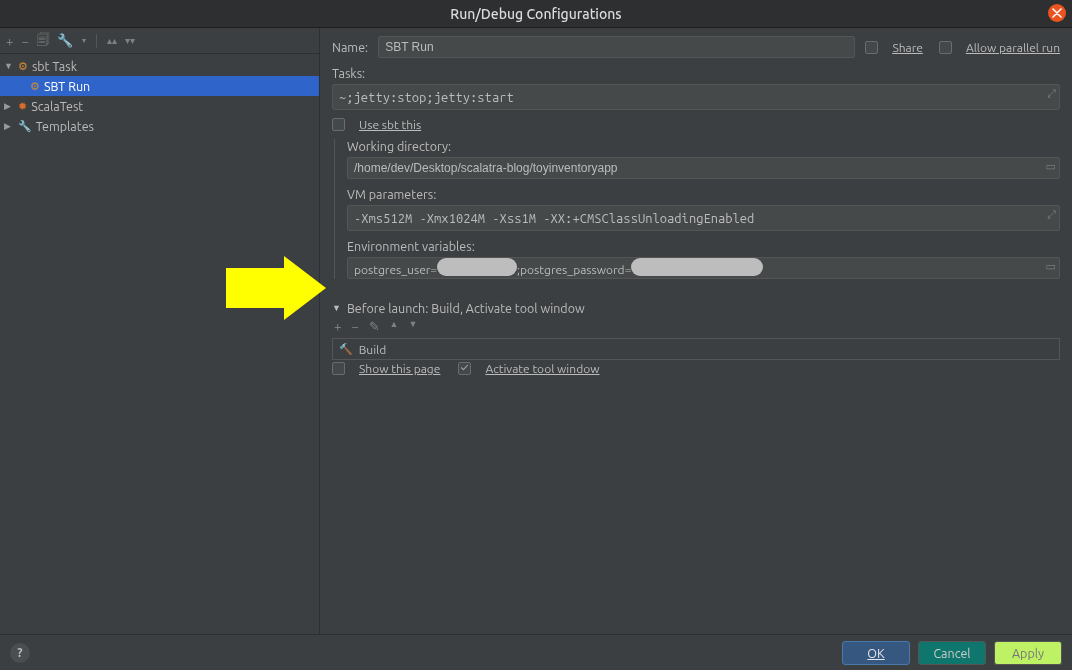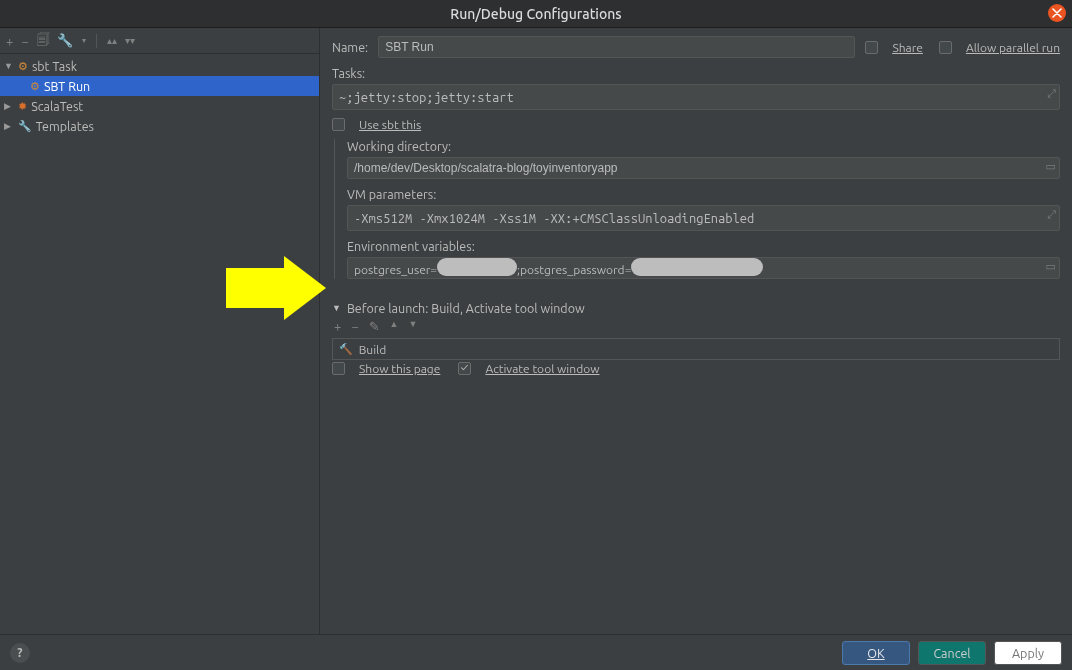--- a/index.html
+++ b/index.html
@@ -136,21 +136,21 @@
   }
   .footer .spacer { flex: 1; }
   .btn {
     min-width: 68px; height: 24px;
     border: 1px solid #555; background: #0f766e;
     color: #ccc; border-radius: 3px;
     display: flex; align-items: center; justify-content: center;
     padding: 0 12px; font-size: 12.5px;
   }
   .btn.primary { background: #365880; border-color: #4a79ab; color: #e6e6e6; text-decoration: underline; }
-  .btn.disabled { color: #777; background: #ffffff; text-align: center; }
+  .btn.disabled { color: #777; background: #bef264; text-align: center; }
   .dim { color: #808080; }
 </style>
 </head>
 <body>
 
 <div class="titlebar">
   <span class="title">Run/Debug Configurations</span>
   <div class="close-btn">
     <svg width="10" height="10" viewBox="0 0 10 10">
         <path d="M1 1 L9 9 M9 1 L1 9" stroke="#fff" stroke-width="1.6" stroke-linecap="round"></path>

